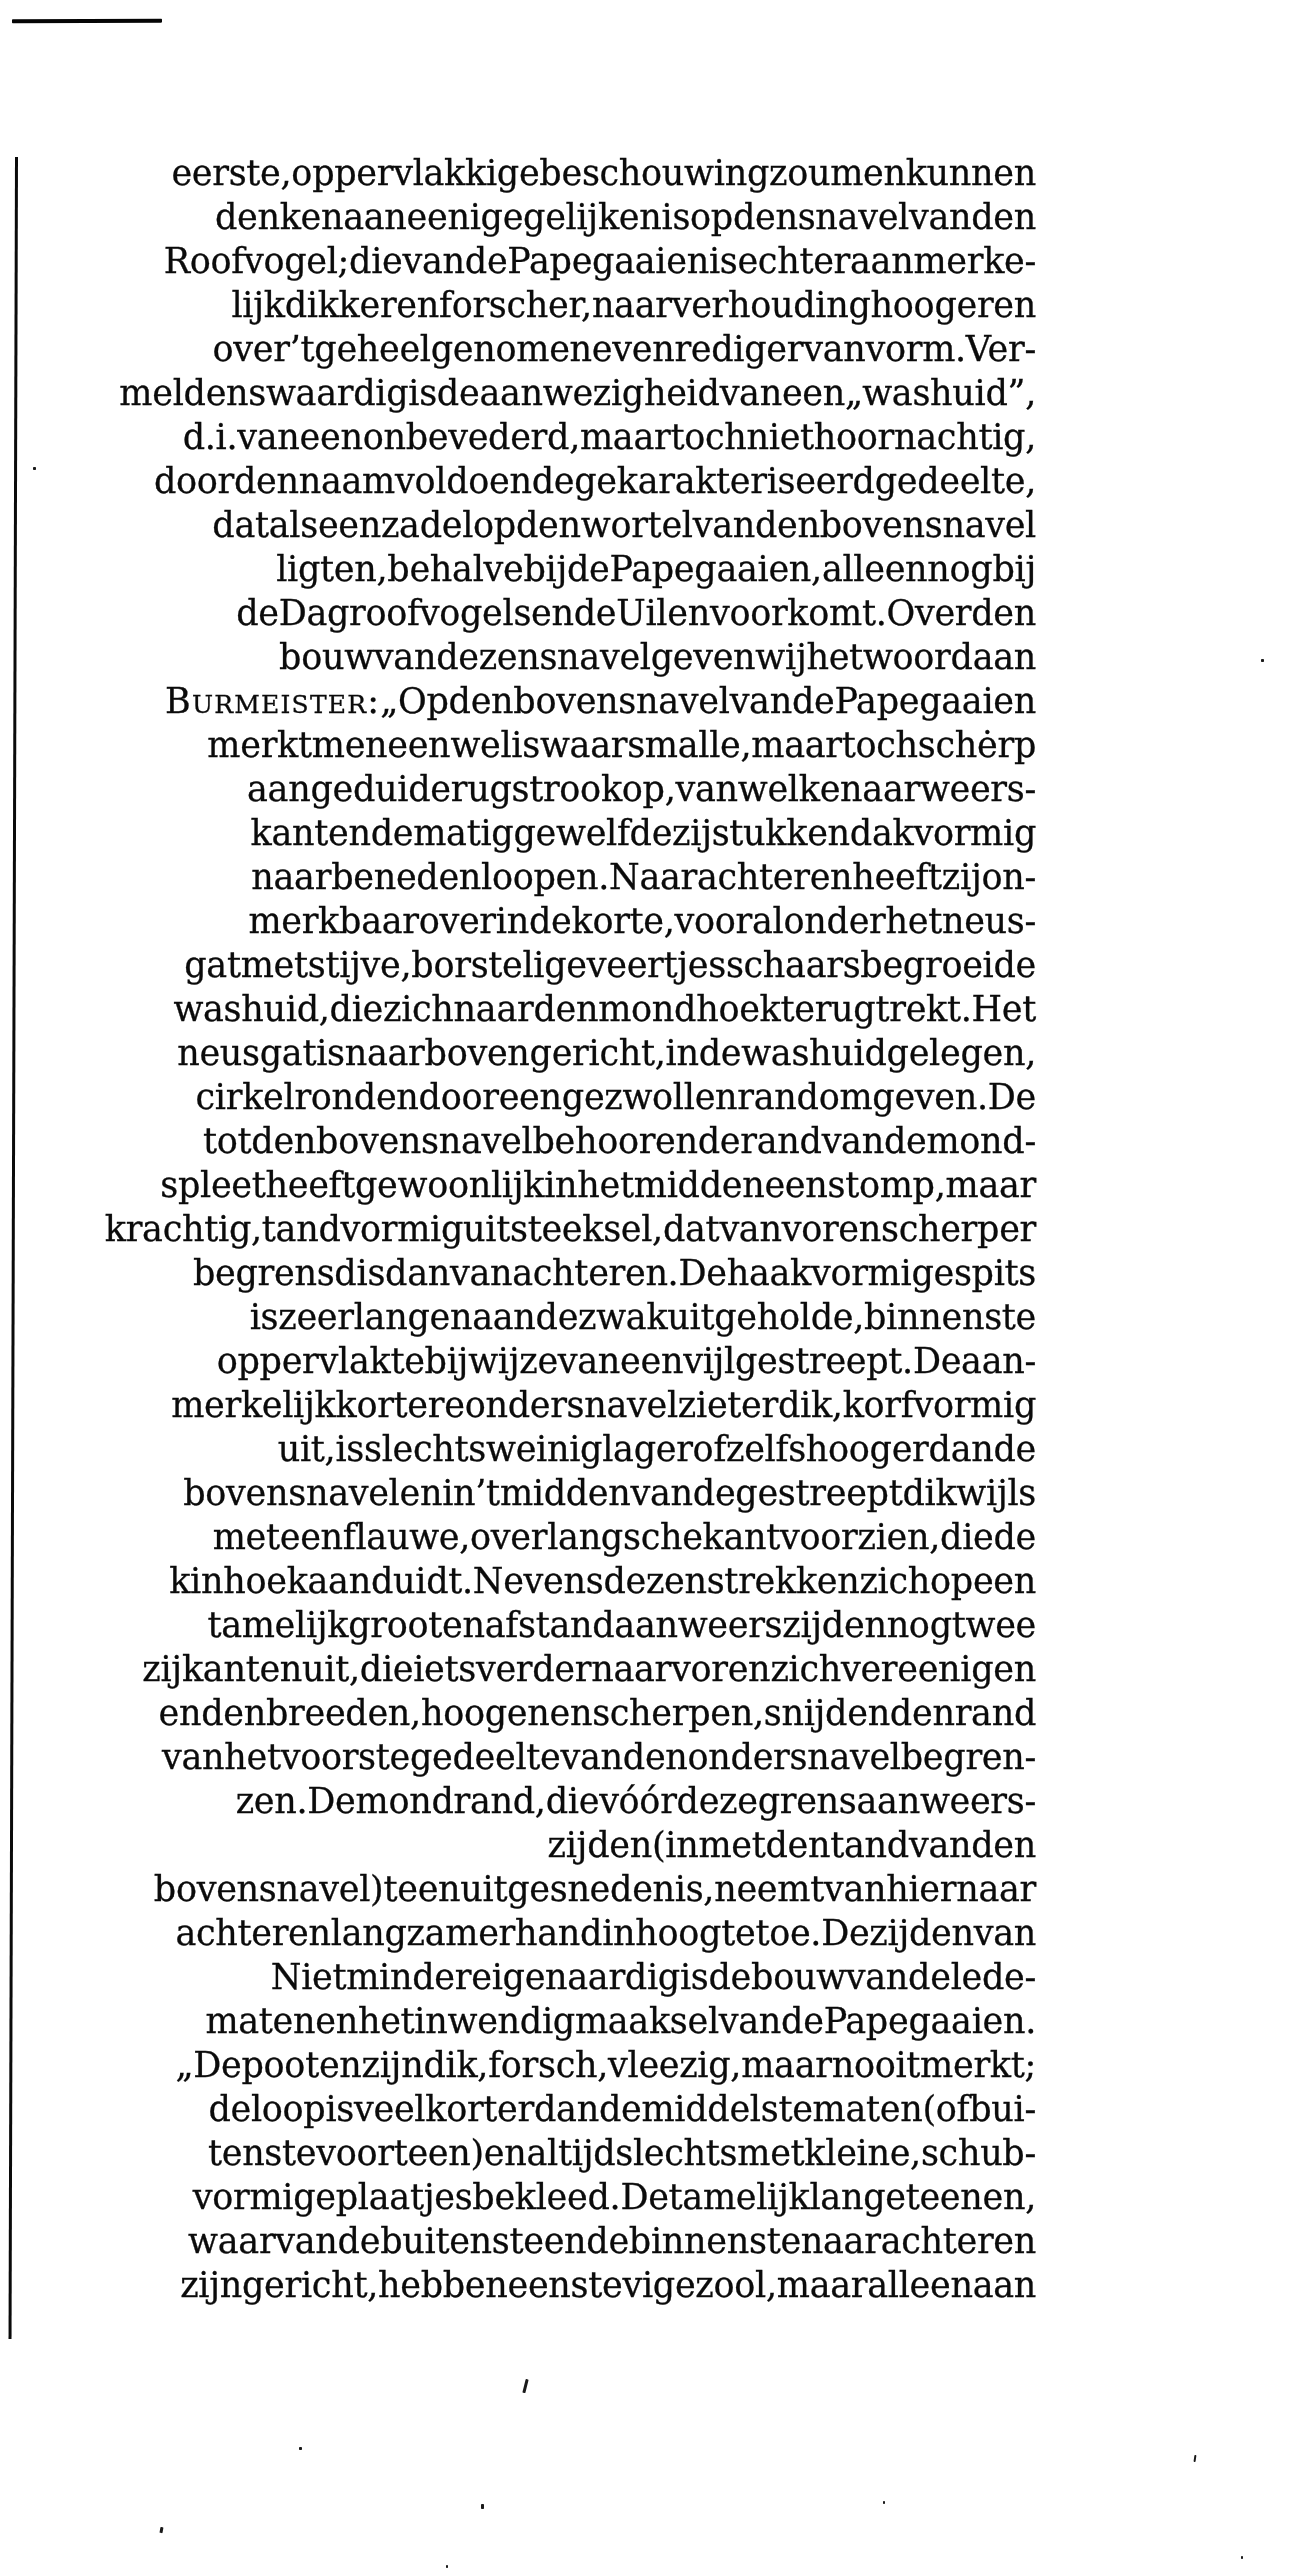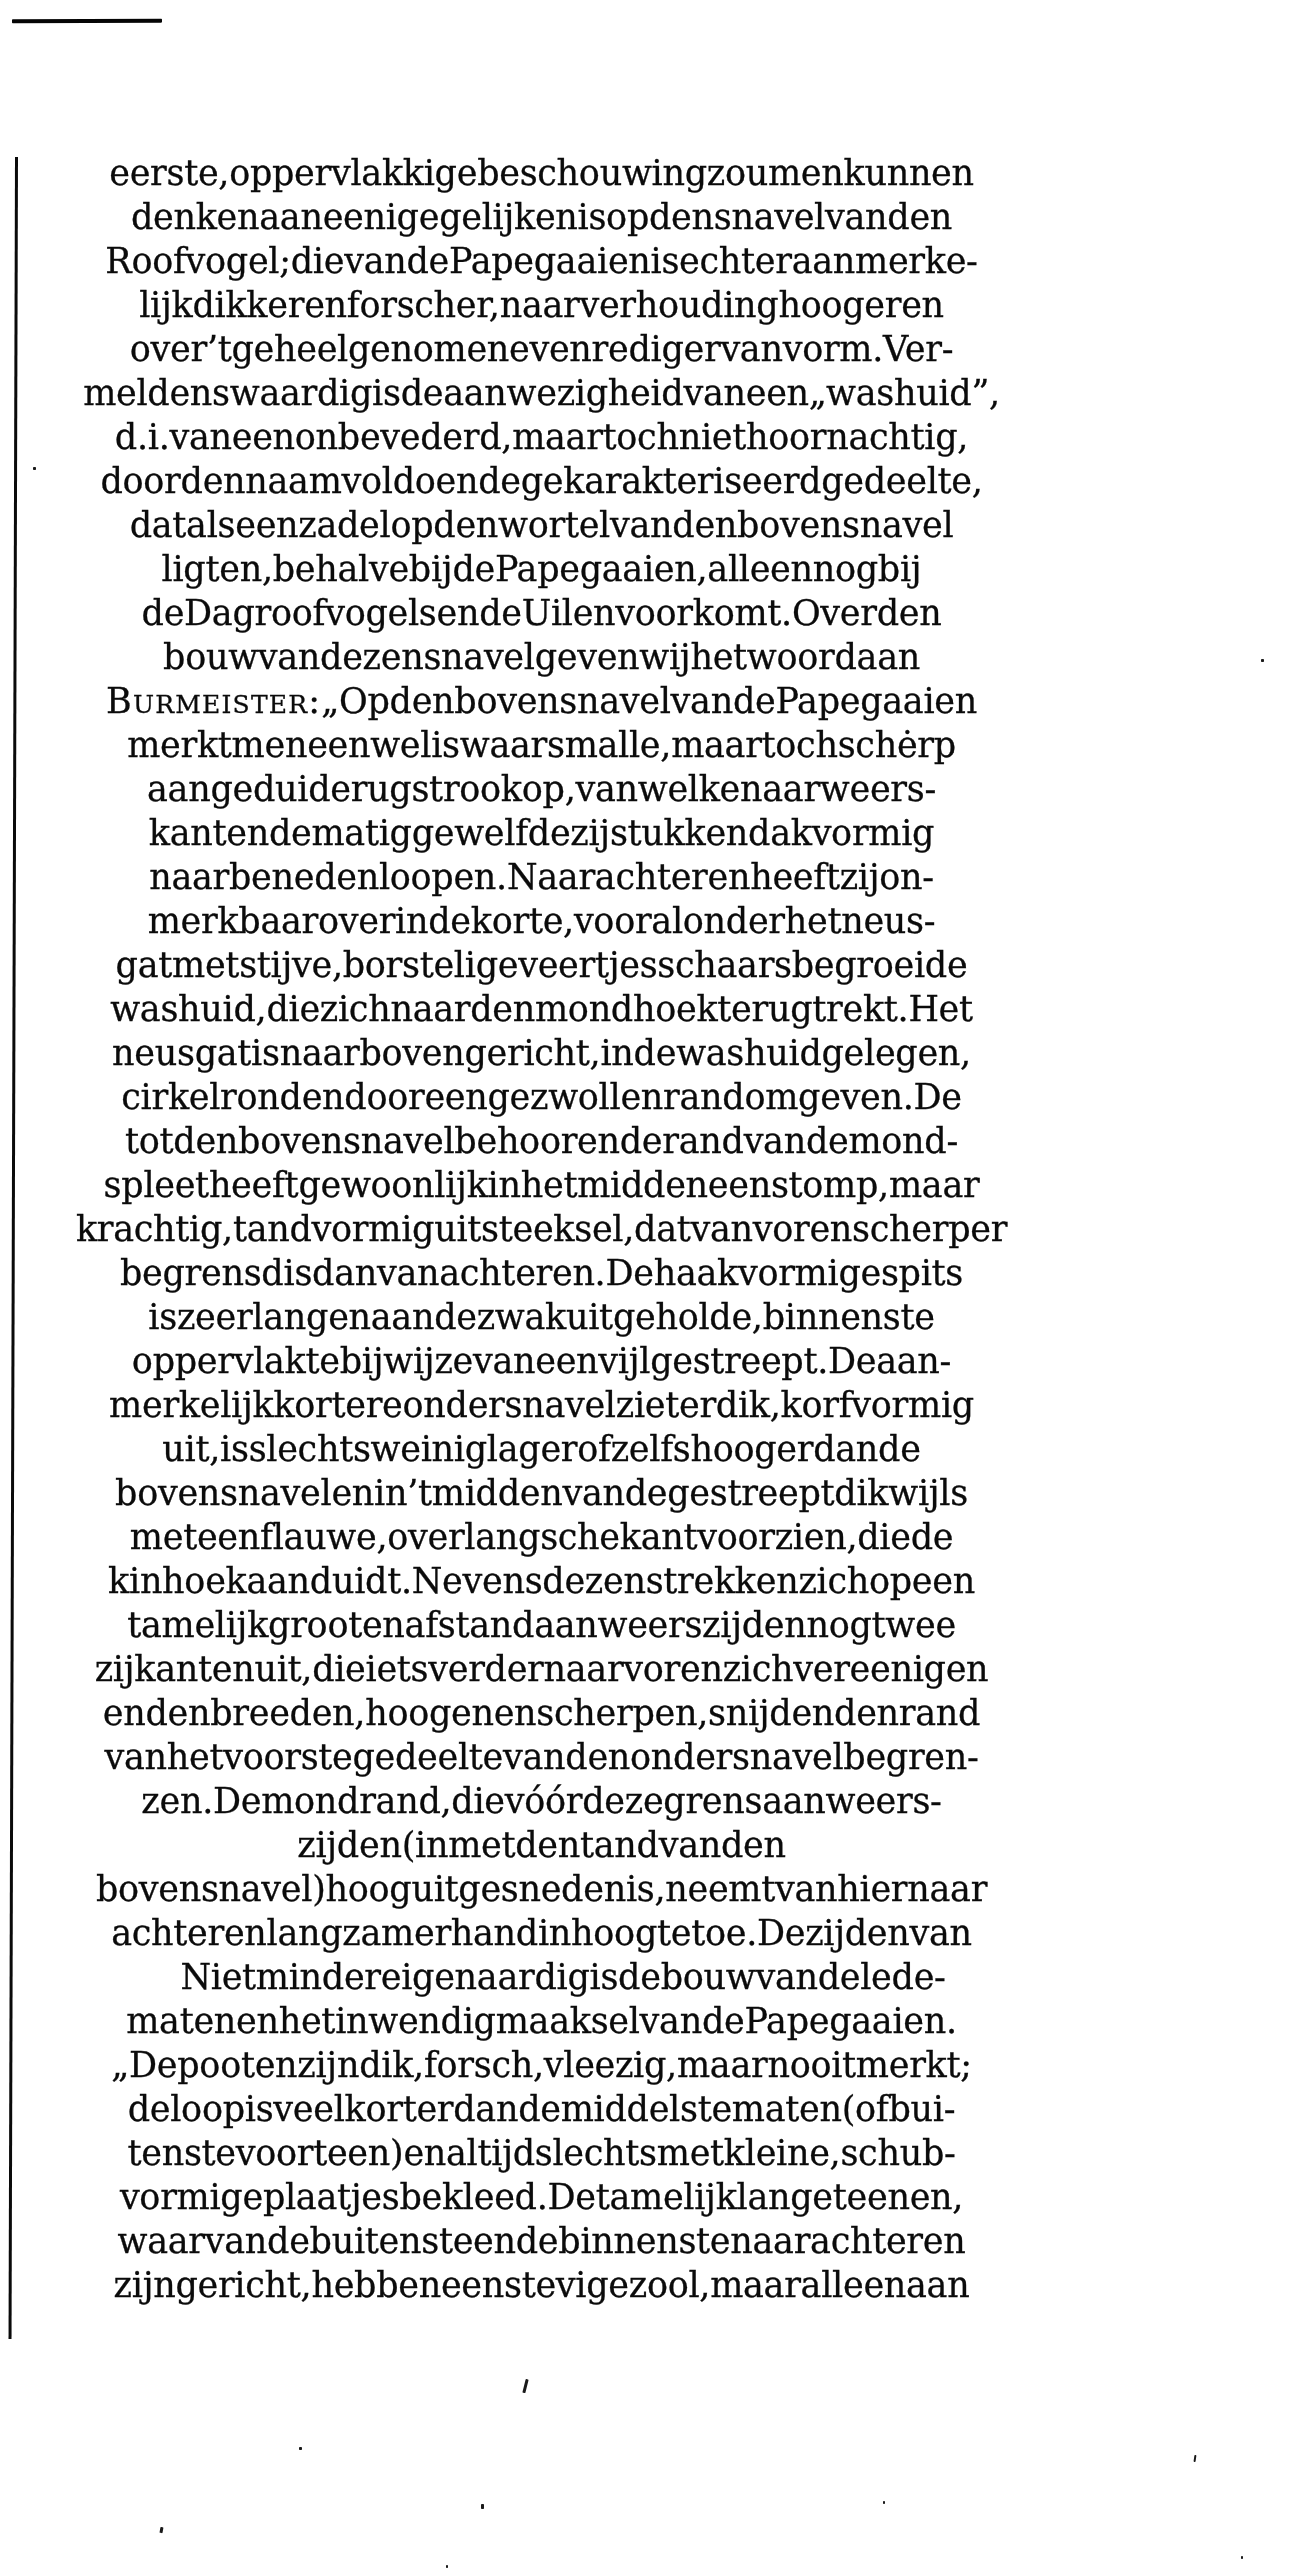--- a/index.html
+++ b/index.html
@@ -28,21 +28,21 @@
   .speck { position: absolute; background: #1a1a1a; border-radius: 0.8px; }
 
   
   .text-column {
     position: absolute; left: 47px; top: 151px; width: 989px;
     font-size: 35px;
     letter-spacing: -0.3px;
     -webkit-text-stroke: 0.3px #0b0b0b;
   }
   .line {
-    display: flex; justify-content: center;
+    display: flex; justify-content: flex-end;
     height: 44px; line-height: 44px;
     white-space: nowrap;
   }
   .line.no-just { display: block; word-spacing: 6.6px; }
   .line.indent { padding-left: 43px; }
   .smallcaps { font-variant: small-caps; letter-spacing: 1.2px; }
 </style>
 </head>
 <body>
 
@@ -440,21 +440,21 @@
         <span>zijden</span>
         <span>(in</span>
         <span>met</span>
         <span>den</span>
         <span>tand</span>
         <span>van</span>
         <span>den</span>
       </div>
       <div class="line">
         <span>bovensnavel)</span>
-        <span>hoog</span>
+        <span>teen</span>
         <span>uitgesneden</span>
         <span>is,</span>
         <span>neemt</span>
         <span>van</span>
         <span>hier</span>
         <span>naar</span>
       </div>
       <div class="line">
         <span>achteren</span>
         <span>langzamerhand</span>

